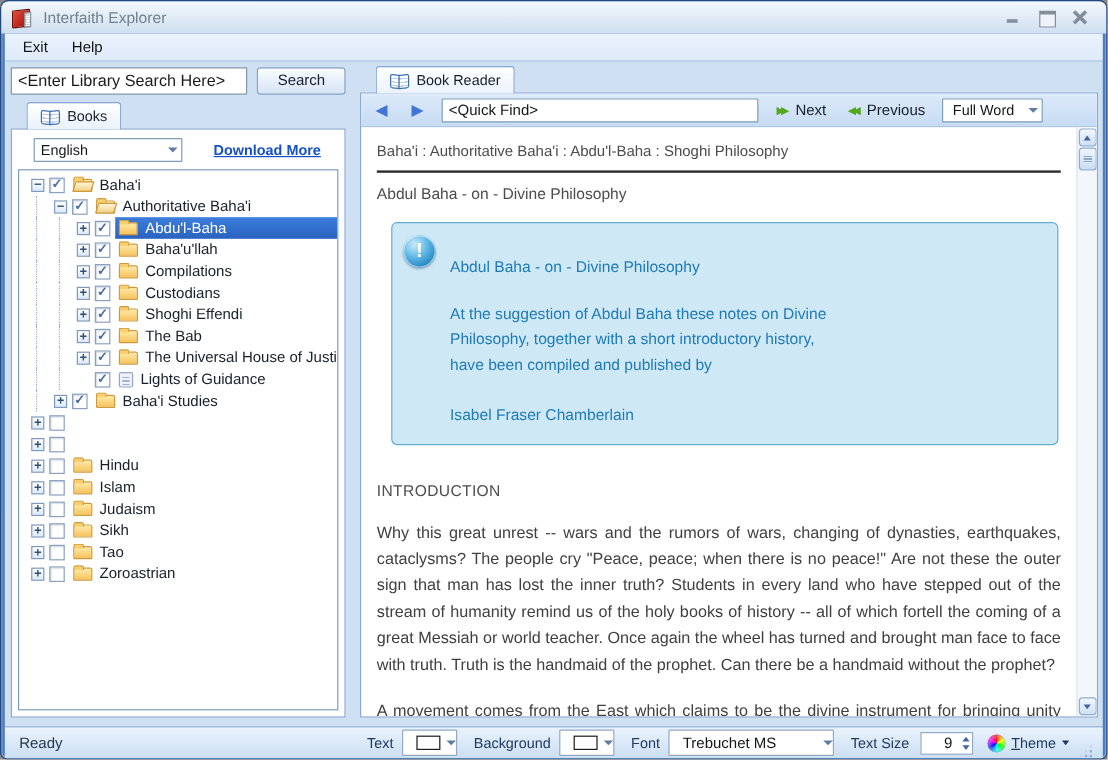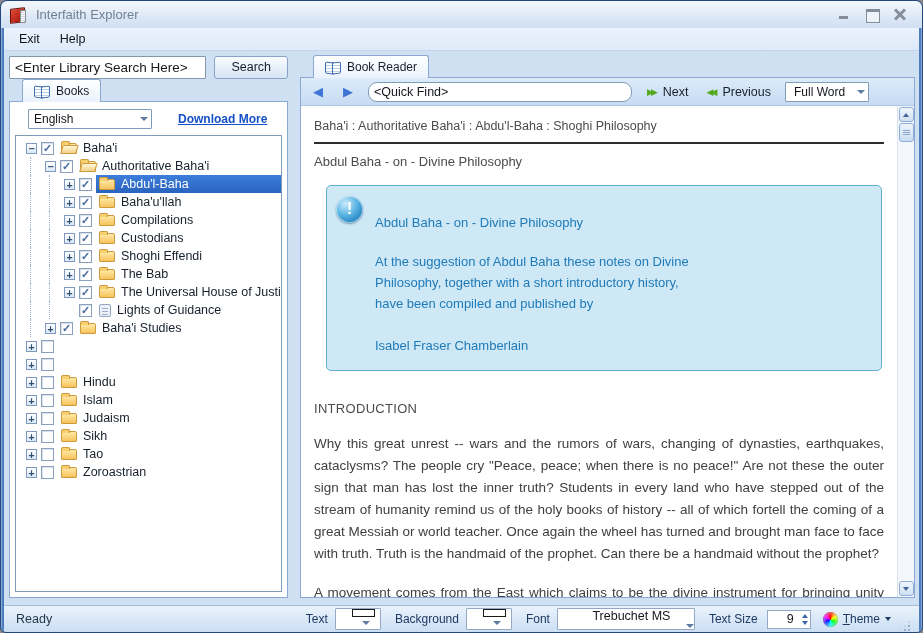--- a/index.html
+++ b/index.html
@@ -38,21 +38,21 @@
     border-bottom:1px solid #c3d5ec; margin:0 3px; }
   .menu-item { display:flex; align-items:center; padding:0 9px; font-size:12.5px; color:#101418; }
 
   
   .main { flex:1; position:relative; background:#cfe0f3; margin:0 3px; overflow:hidden; }
 
   .left-col { position:absolute; left:5px; top:4px; bottom:7px; width:279px; display:flex; flex-direction:column; }
   .right-col { position:absolute; left:296px; right:4px; top:4px; bottom:7px; display:flex; flex-direction:column; }
 
   
-  .search-row { display:flex; align-items:center; gap:8px; height:24px; flex:none; margin-bottom:0; }
+  .search-row { display:flex; align-items:center; gap:8px; height:24px; flex:none; margin-bottom:6px; }
   .search-input { flex:1; height:23px; border:1px solid #8296ac; background:#fff; padding:0 5px;
     font-size:13.5px; font-family:"Liberation Sans",sans-serif; color:#1a1a1a; border-radius:1px; }
   .btn { height:23px; border:1px solid #8aa4c8; border-radius:3px; padding:0 16px; font-size:12.5px;
     color:#17202b; background:linear-gradient(#fbfdff,#e9f1fb 45%,#d7e5f4); }
 
   
   .tab-row { height:23px; flex:none; display:flex; align-items:flex-end; }
   .tab { height:23px; display:inline-flex; align-items:center; gap:6px; padding:0 11px;
     margin-left:13px; background:linear-gradient(#feffff,#eaf2fc);
     border:1px solid #8aa8d0; border-bottom:none; border-radius:3px 3px 0 0;
@@ -107,21 +107,21 @@
   .doc-icon::before { content:''; position:absolute; left:2px; right:2px; top:3px; height:7px;
     background:repeating-linear-gradient(to bottom,#9db1cf 0 1px,transparent 1px 3px); }
 
   
   .toolbar { flex:none; height:28px; display:flex; align-items:center; padding:0 12px;
     background:linear-gradient(#ddebfa,#c6dbf3); border-bottom:1px solid #b0c9e6; }
   .nav-arrow { font-size:13px; color:#3f74d6; line-height:1; cursor:default; }
   .nav-back { margin-right:20px; }
   .nav-fwd { margin-right:15px; }
   .quickfind { width:264px; height:20px; border:1px solid #7f9db9; background:#fff; padding:0 5px;
-    font-size:12.5px; font-family:"Liberation Sans",sans-serif; color:#13171c; border-radius:9px; }
+    font-size:12.5px; font-family:"Liberation Sans",sans-serif; color:#13171c; border-radius:1px; }
   .tool-link { display:flex; align-items:center; gap:5px; font-size:12.5px; color:#17202b; }
   .dbl-arrow { font-size:9px; letter-spacing:-3px; color:#53a81c; padding-right:3px; }
   .next-link { margin-left:15px; }
   .prev-link { margin-left:18px; }
   .match-combo { width:84px; margin-left:14px;padding-left:8px; }
 
   .reader-body { flex:1; display:flex; overflow:hidden; }
   .reader-content { flex:1; padding:13px 13px 0 13px; overflow:hidden; color:#545454; }
   .breadcrumb { font-size:12.5px; color:#4c4c4c; }
   .rule { border:none; border-top:2px solid #2e2e2e; margin:9px 0 10px 0; }
@@ -153,21 +153,21 @@
     border-top:4px solid #44639c; }
   .scroll-track { flex:1; }
 
   
   .statusbar { flex:none; height:27px; margin:0 3px; display:flex; align-items:center;
     border-top:1px solid #a5bedd; background:linear-gradient(#eaf3fc,#cbdef3); padding:0 8px 0 12px;
     font-size:12px; color:#1d3a63; }
   .status-text { flex:1; font-size:12.5px; color:#27374e; }
   .sb-label { margin-left:14px; }
   .sb-combo { margin-left:7px; height:22px; border:1px solid #93a9c4; background:#fff;
-    display:flex; align-items:center; padding-left:11px; border-radius:1px;flex-direction:column; }
+    display:flex; align-items:center; padding-left:11px; border-radius:1px; }
   .color-combo { width:46px; }
   .swatch { width:23px; height:12px; background:#fff; border:1.5px solid #1a1a1a; }
   .font-combo { width:138px; font-size:12.5px; color:#13171c; }
   .size-box { margin-left:9px; width:44px; height:19px; border:1px solid #93a9c4; background:#fff;
     display:flex; align-items:center; position:relative; }
   .size-value { flex:1; text-align:right; padding-right:16px; font-size:12.5px; color:#13171c; }
   .spinner { position:absolute; right:2px; top:1px; bottom:1px; display:flex; flex-direction:column;
     justify-content:space-between; padding:2px 0; }
   .tri-up-xs { width:0; height:0; border-left:3px solid transparent; border-right:3px solid transparent;
     border-bottom:4px solid #3f66a8; }

